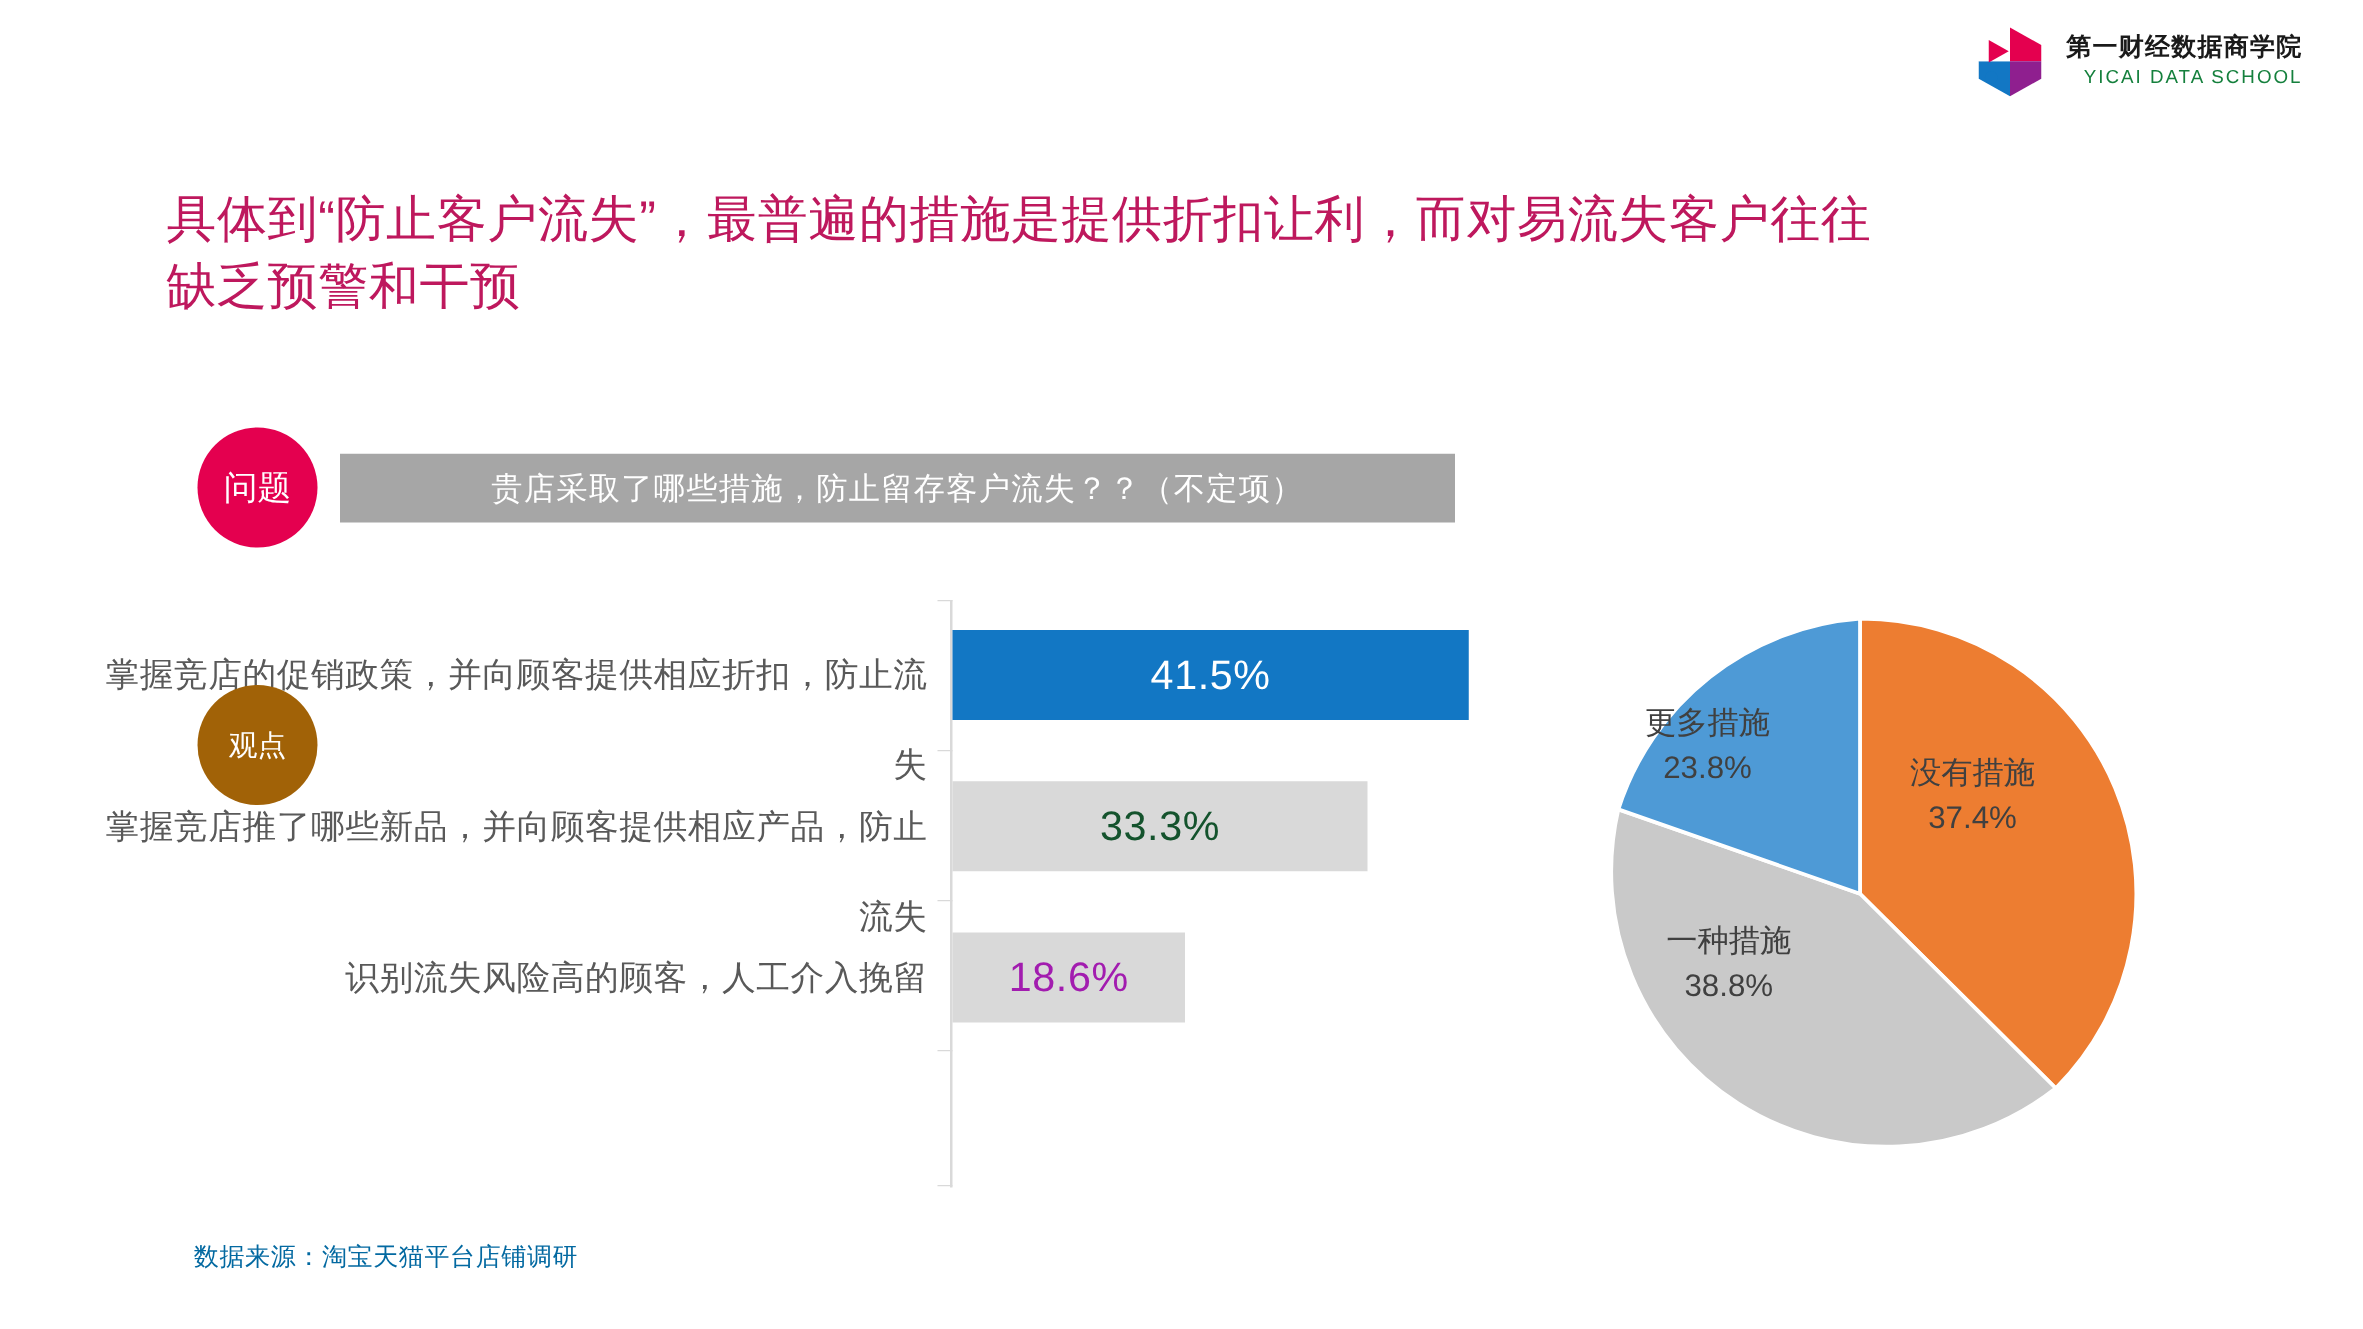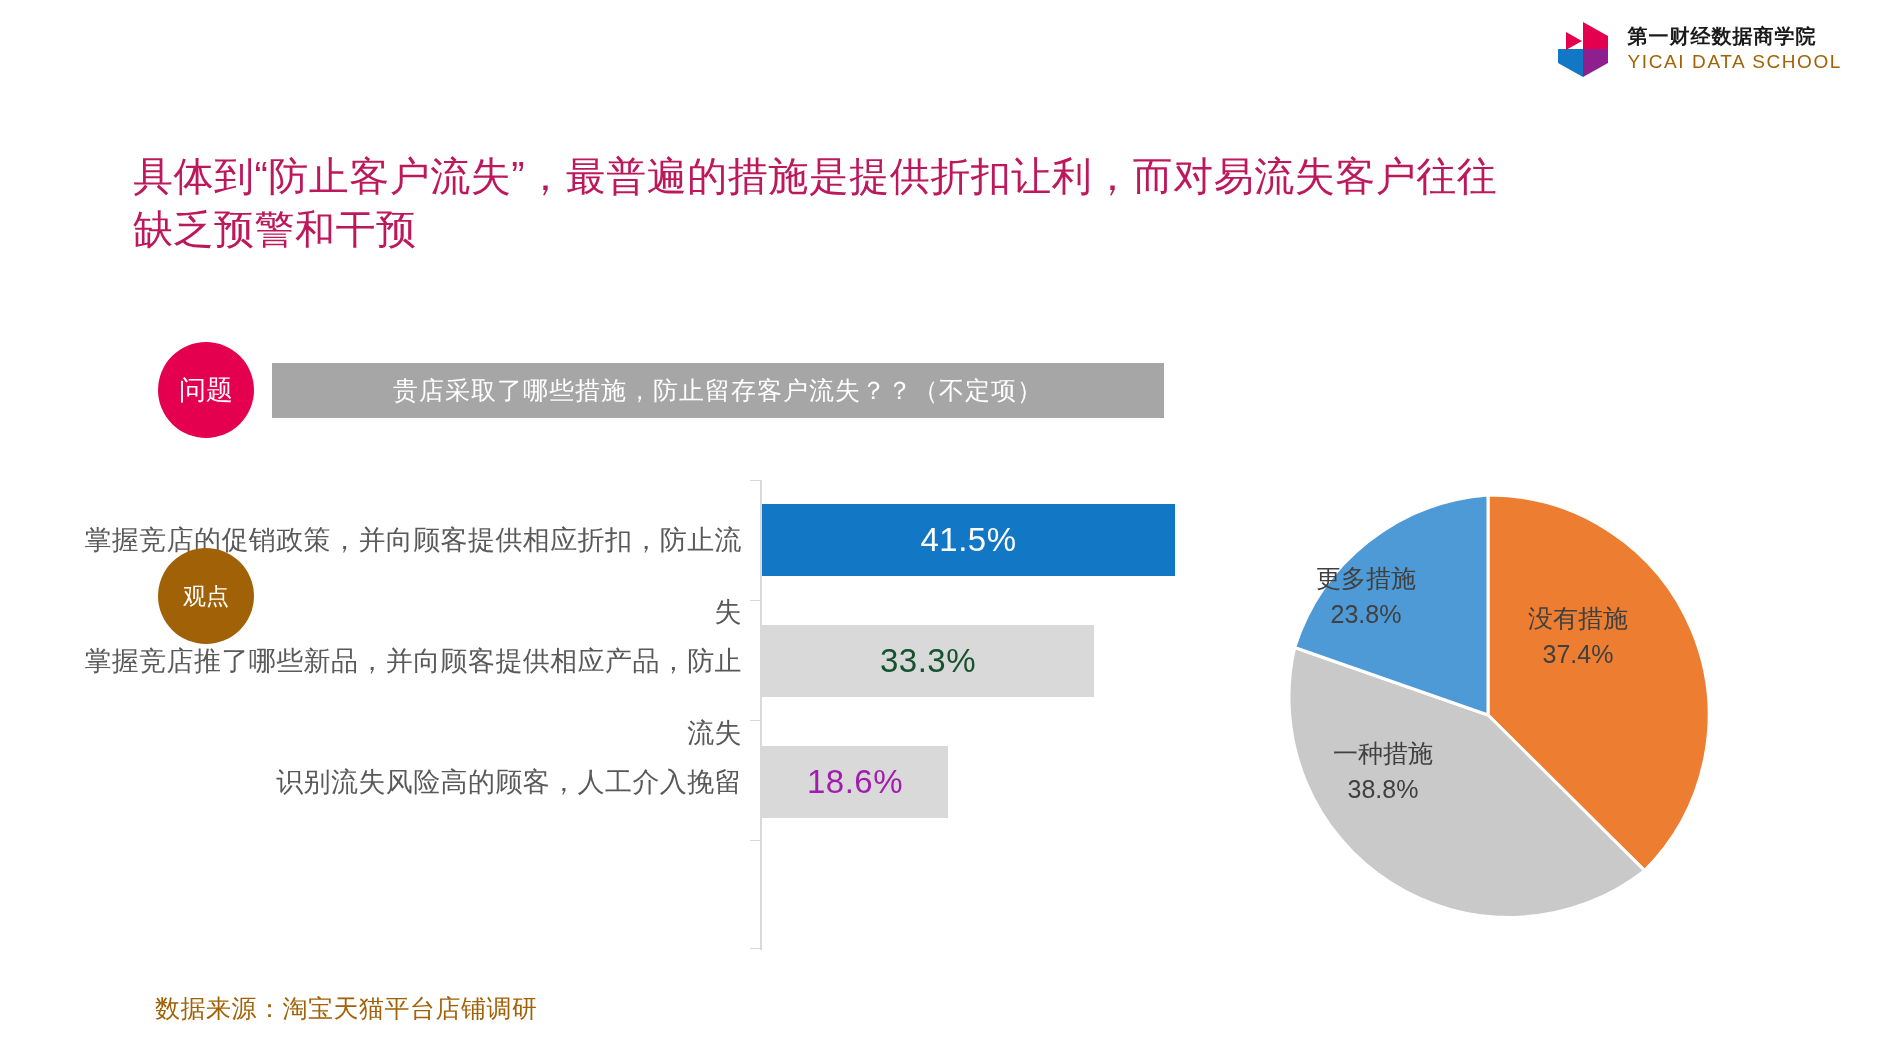--- a/index.html
+++ b/index.html
@@ -43,22 +43,22 @@
     justify-content: center;
     line-height: 1.05;
   }
   .logo-cn {
     font-size: 20px;
     font-weight: bold;
     color: #1a1a1a;
     letter-spacing: 1px;
   }
   .logo-en {
-    font-size: 19px;
-    color: #a16207;
+    font-size: 15px;
+    color: #15803d;
     letter-spacing: 1.6px;
     margin-top: 5px;
     text-align: right;
   }
 
   
   .title {
     position: absolute;
     left: 133px;
     top: 150px;
@@ -199,22 +199,22 @@
     line-height: 1.45;
     text-align: center;
     white-space: nowrap;
   }
 
   
   .source {
     position: absolute;
     left: 155px;
     top: 992px;
-    font-size: 25px;
-    color: #a16207;
+    font-size: 20px;
+    color: #0369a1;
     letter-spacing: 0.5px;
   }
 </style>
 </head>
 <body>
 
 <div class="slide">
 
   <div class="logo">
     <div class="logo-mark">

